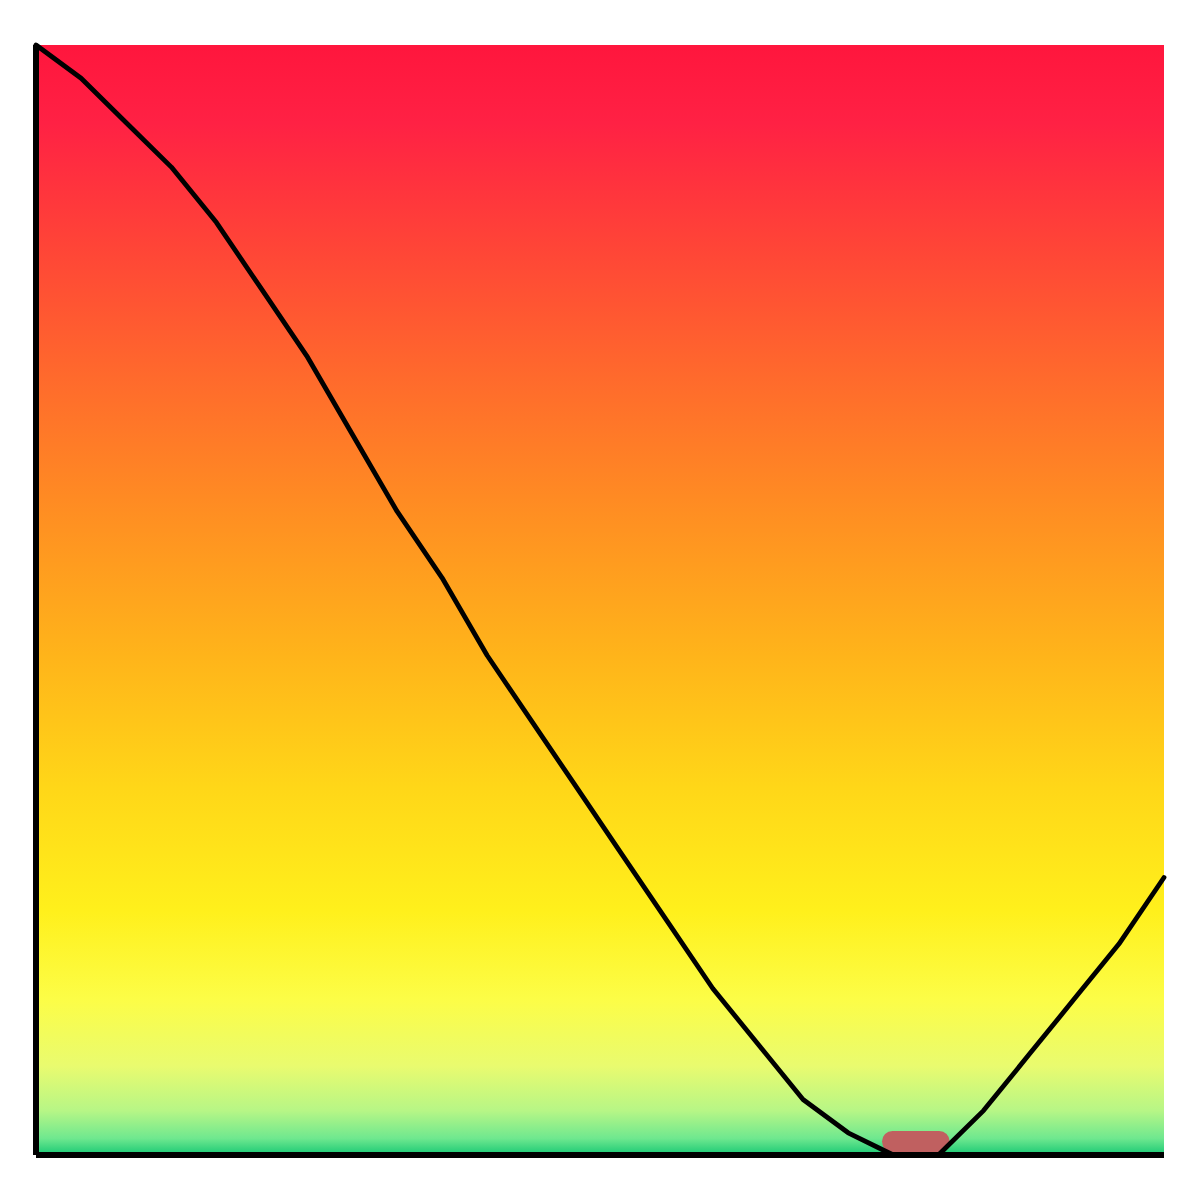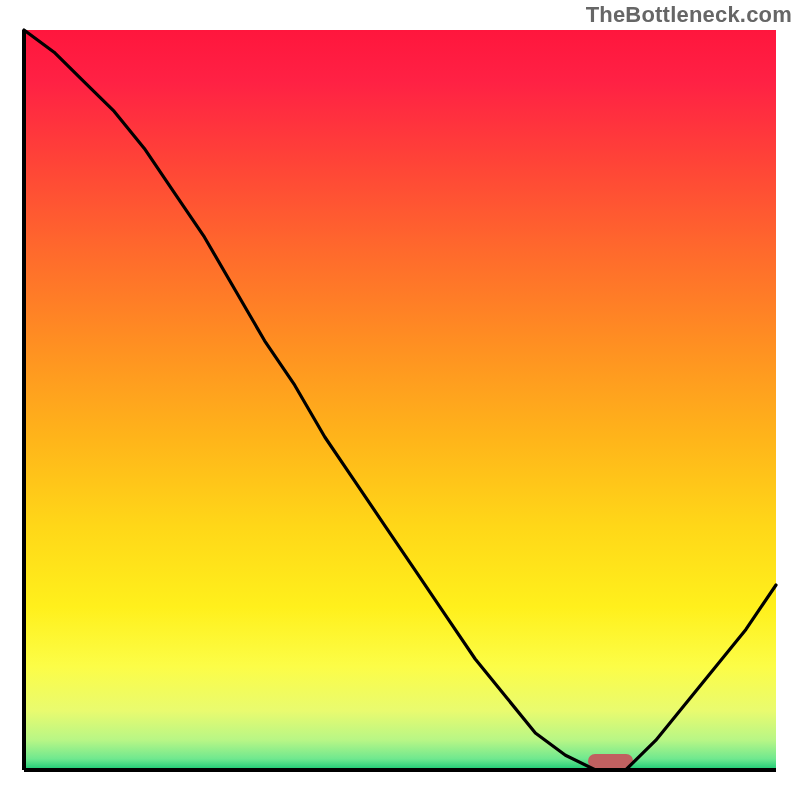--- a/index.html
+++ b/index.html
@@ -27,21 +27,20 @@
   svg {
     position: absolute;
     top: 0;
     left: 0;
   }
 </style>
 </head>
 <body>
 
 <div class="container">
-  <div class="watermark">TheBottleneck.com</div>
   <svg id="chart-svg" width="800" height="800">
       <defs>
         <linearGradient id="bg-grad" x1="0" y1="0" x2="0" y2="1">
           <stop offset="0%" stop-color="#ff163d"></stop>
           <stop offset="7.000000000000001%" stop-color="#ff2144"></stop>
           <stop offset="18%" stop-color="#ff4437"></stop>
           <stop offset="30%" stop-color="#ff6a2c"></stop>
           <stop offset="42%" stop-color="#ff8e22"></stop>
           <stop offset="55.00000000000001%" stop-color="#ffb41a"></stop>
           <stop offset="67%" stop-color="#ffd718"></stop>

